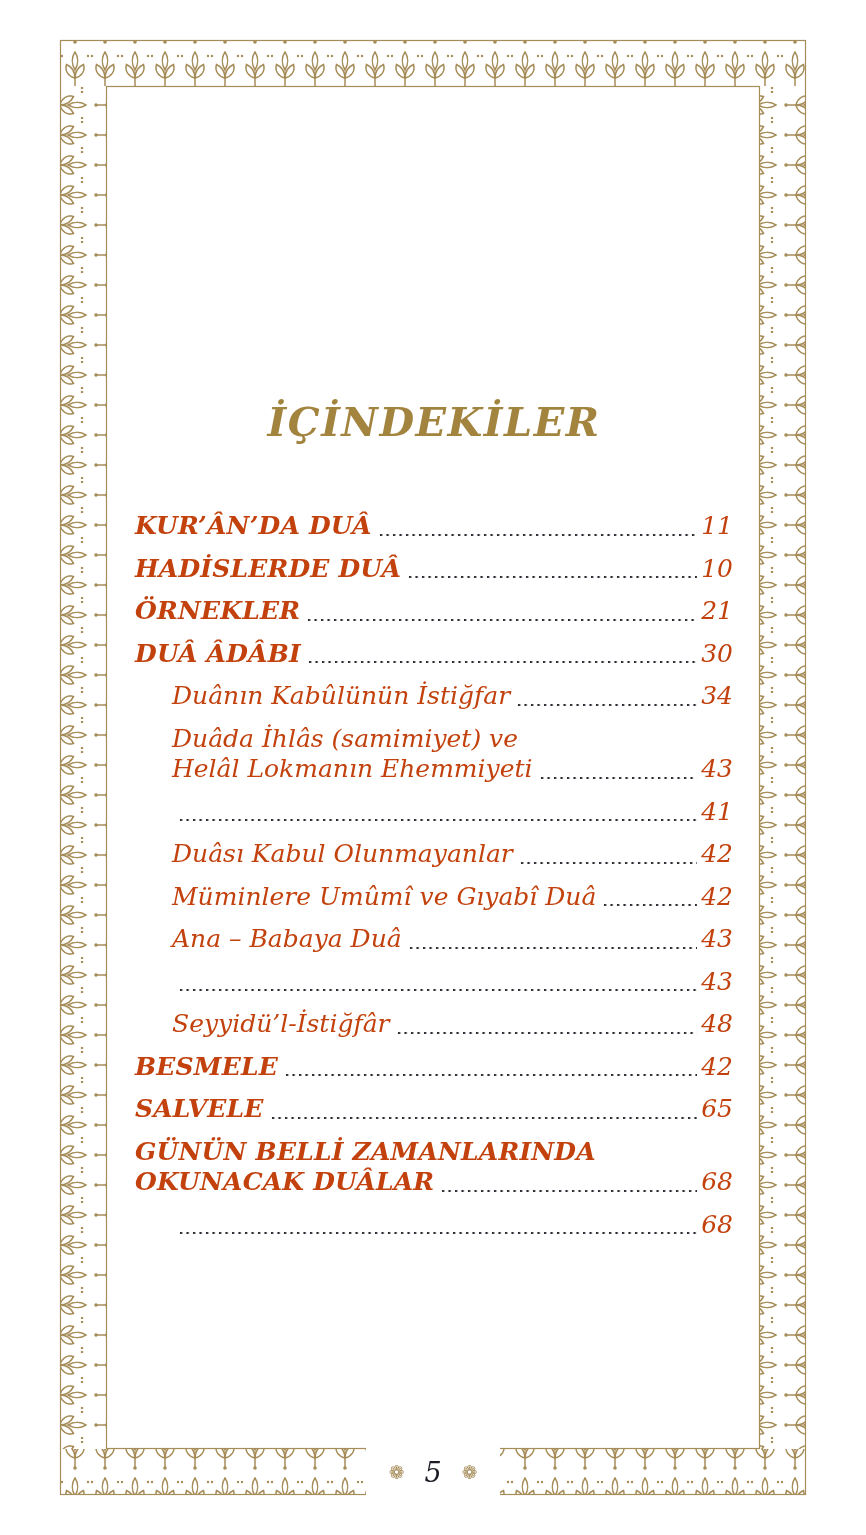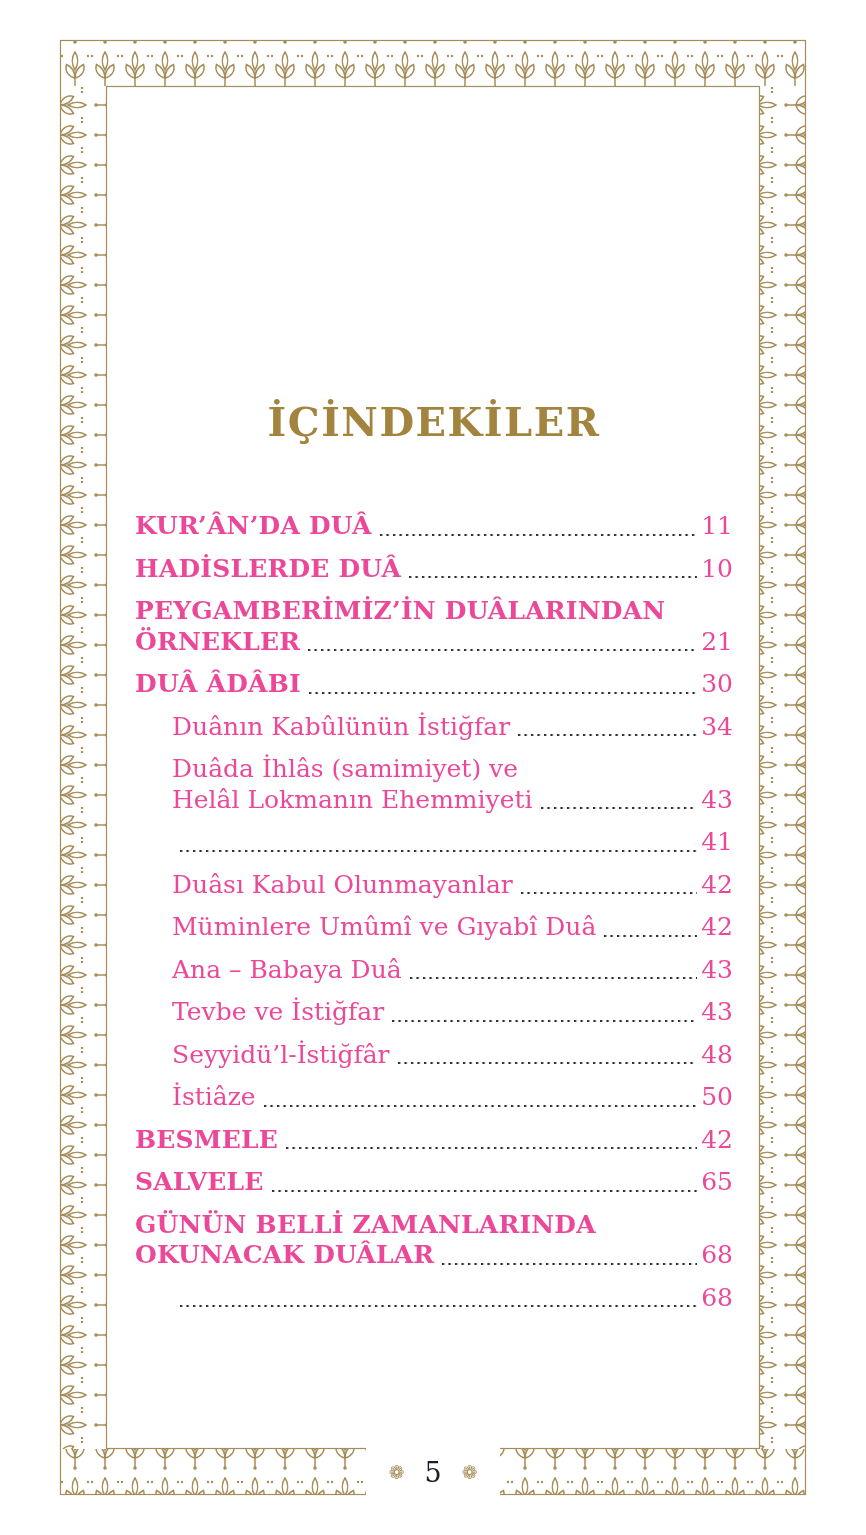--- a/index.html
+++ b/index.html
@@ -3,36 +3,36 @@
 <meta charset="utf-8">
 <style>
   * { margin:0; padding:0; box-sizing:border-box; }
   html,body { background:#ffffff; }
   body {
     width:866px; height:1535px;
     font-family:"DejaVu Serif", serif;
     position:relative;
     overflow:hidden;
   }
-  .page { position:absolute; left:0; top:0; width:789px; height:1535px; background:#ffffff; }
+  .page { position:absolute; left:0; top:0; width:789px; height:1535px; background:#ffffff;font-style:italic; }
   .border-svg { position:absolute; left:0; top:0; }
 
   .content { position:absolute; left:135px; width:598px; top:398px; }
 
   .title {
     text-align:center;
     font-size:40px;
     font-weight:bold;
     color:#a2843e;
     letter-spacing:1.5px;
     margin-bottom:66px;
     font-family:"DejaVu Serif", serif;
   }
 
-  .toc-entry { margin-bottom:12px; color:#ec4899; }
+  .toc-entry { margin-bottom:12px; color:#c2410c; }
   .toc-line { display:flex; align-items:baseline; font-size:25px; line-height:30.5px; }
   .toc-entry.bold .toc-label { font-weight:bold; letter-spacing:0.2px; }
   .toc-entry.indent { padding-left:37px; }
   .toc-label { white-space:nowrap; }
   .toc-dots {
     flex:1 1 auto;
     align-self:flex-end;
     height:4px;
     margin:0 4px 5px 7px;
     background-image:radial-gradient(circle at 2px 2px, #2a2a33 1.25px, rgba(0,0,0,0) 1.45px);
@@ -102,23 +102,20 @@
         </div>
         <div class="toc-entry bold">
           <div class="toc-line">
             <span class="toc-label">HADİSLERDE DUÂ</span>
             <span class="toc-dots"></span>
             <span class="toc-page">10</span>
           </div>
         </div>
         <div class="toc-entry bold">
           <div class="toc-line">
-            <span class="toc-label">PEYGAMBERİMİZ’İN DUÂLARINDAN</span>
-          </div>
-          <div class="toc-line">
             <span class="toc-label">ÖRNEKLER</span>
             <span class="toc-dots"></span>
             <span class="toc-page">21</span>
           </div>
         </div>
         <div class="toc-entry bold">
           <div class="toc-line">
             <span class="toc-label">DUÂ ÂDÂBI</span>
             <span class="toc-dots"></span>
             <span class="toc-page">30</span>
@@ -163,37 +160,29 @@
         </div>
         <div class="toc-entry indent">
           <div class="toc-line">
             <span class="toc-label">Ana – Babaya Duâ</span>
             <span class="toc-dots"></span>
             <span class="toc-page">43</span>
           </div>
         </div>
         <div class="toc-entry indent">
           <div class="toc-line">
-            <span class="toc-label">Tevbe ve İstiğfar</span>
             <span class="toc-dots"></span>
             <span class="toc-page">43</span>
           </div>
         </div>
         <div class="toc-entry indent">
           <div class="toc-line">
             <span class="toc-label">Seyyidü’l-İstiğfâr</span>
             <span class="toc-dots"></span>
             <span class="toc-page">48</span>
-          </div>
-        </div>
-        <div class="toc-entry indent">
-          <div class="toc-line">
-            <span class="toc-label">İstiâze</span>
-            <span class="toc-dots"></span>
-            <span class="toc-page">50</span>
           </div>
         </div>
         <div class="toc-entry bold">
           <div class="toc-line">
             <span class="toc-label">BESMELE</span>
             <span class="toc-dots"></span>
             <span class="toc-page">42</span>
           </div>
         </div>
         <div class="toc-entry bold">

